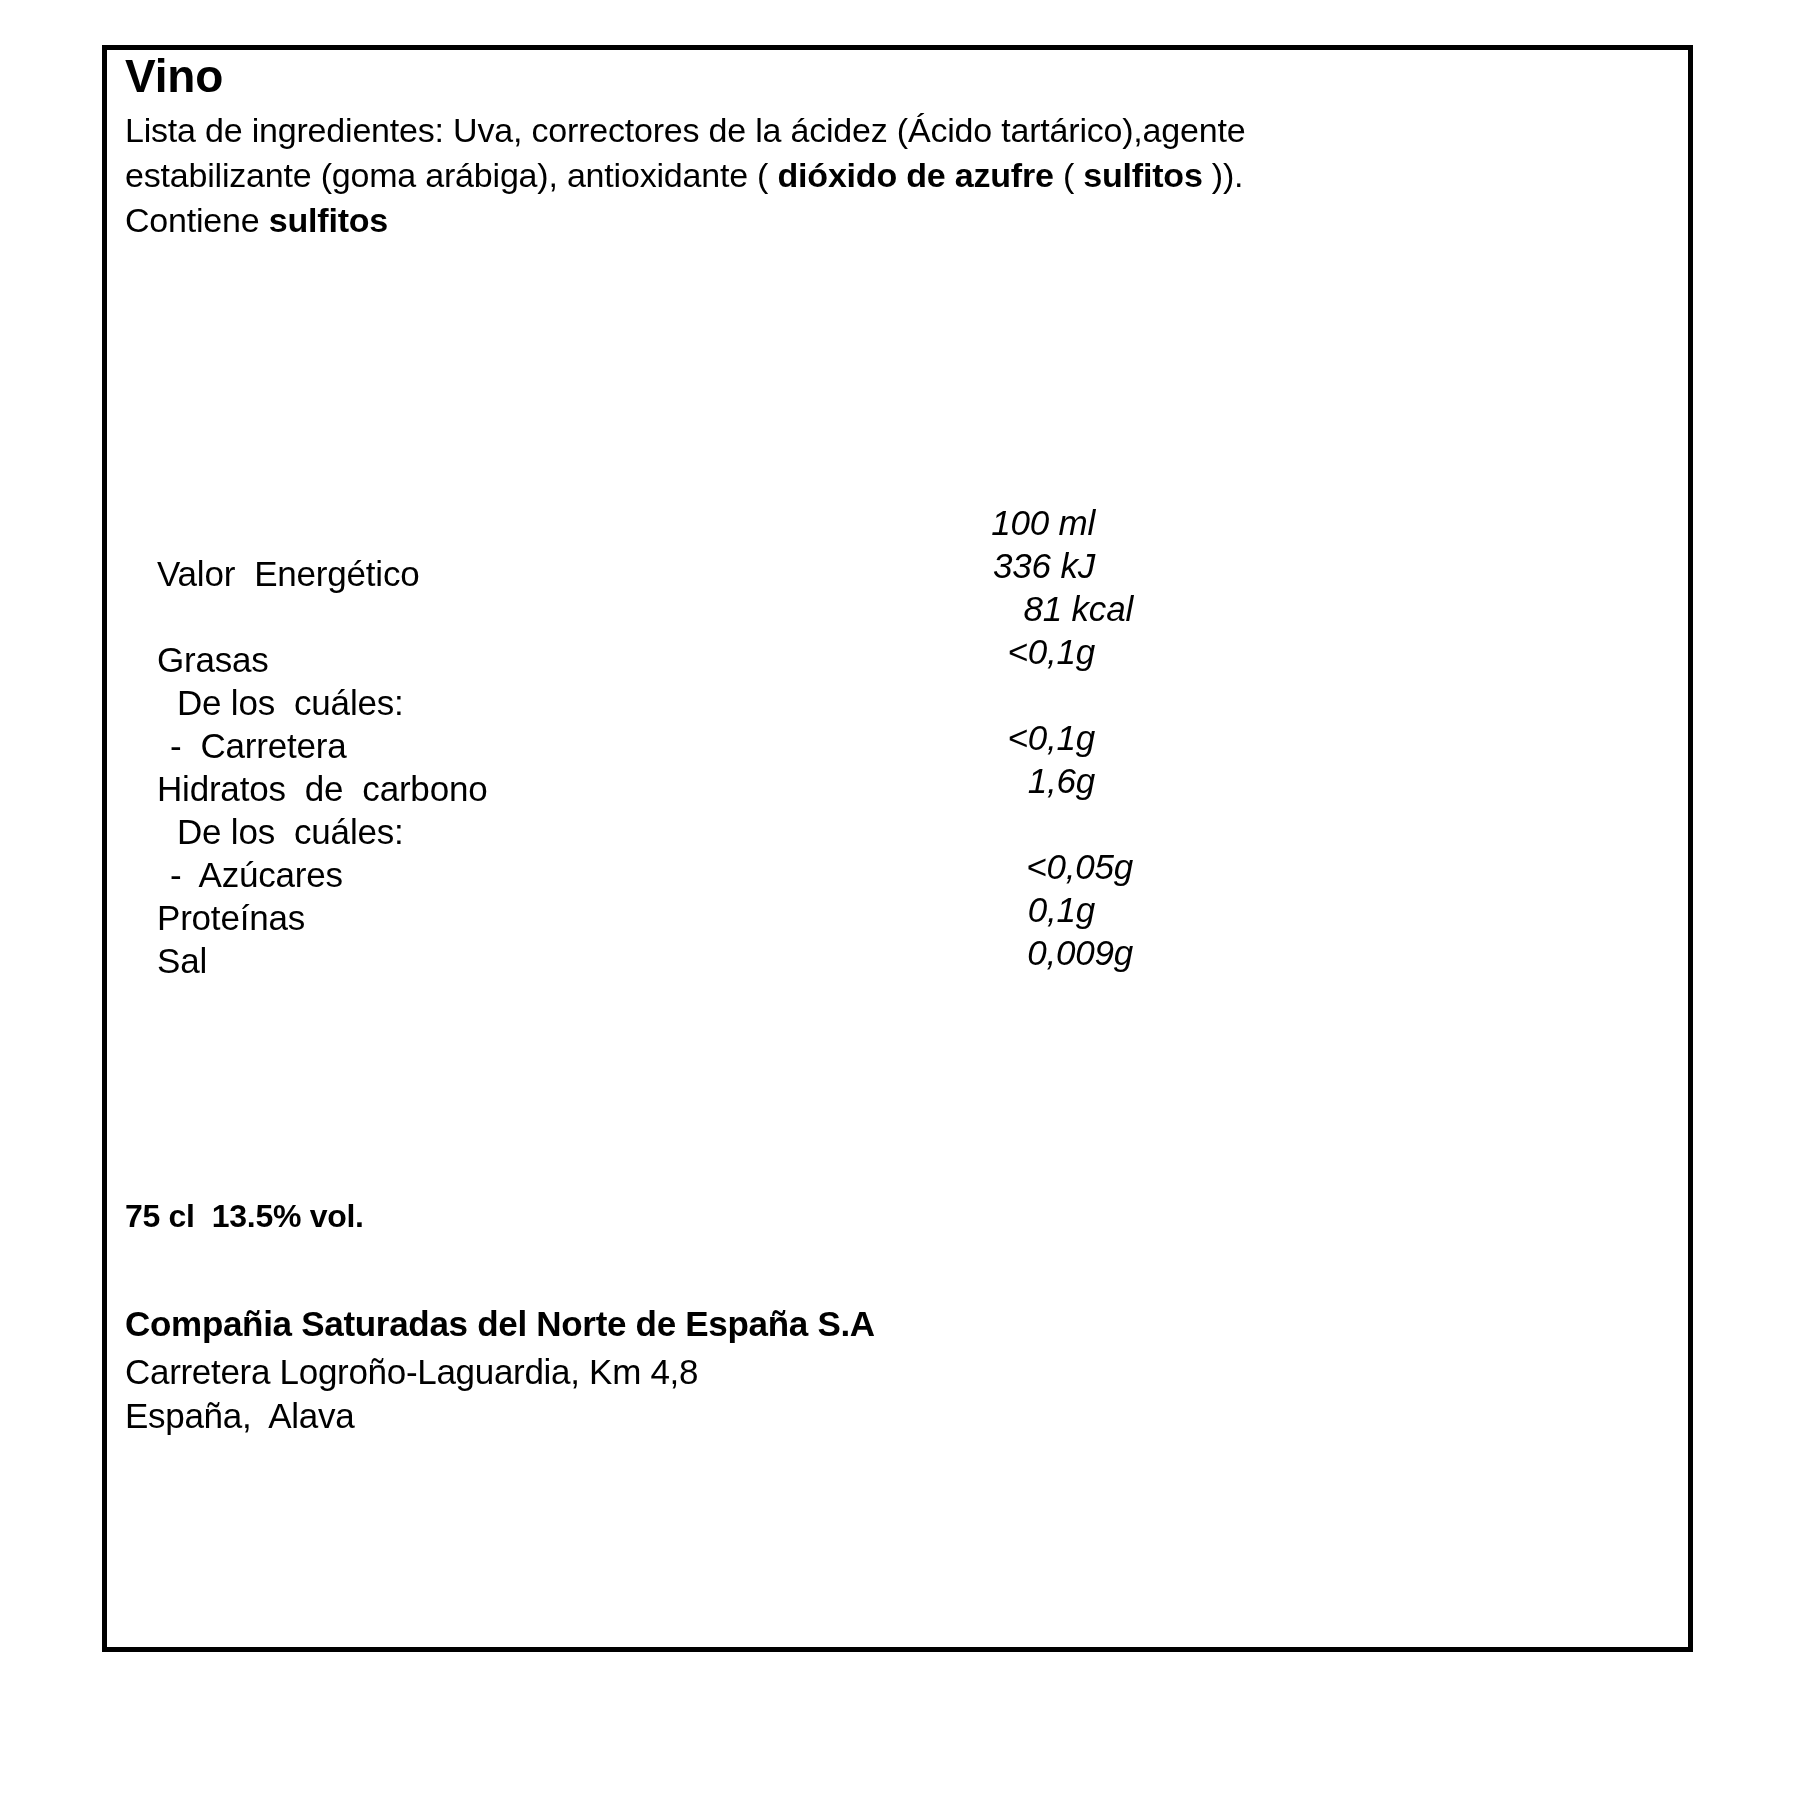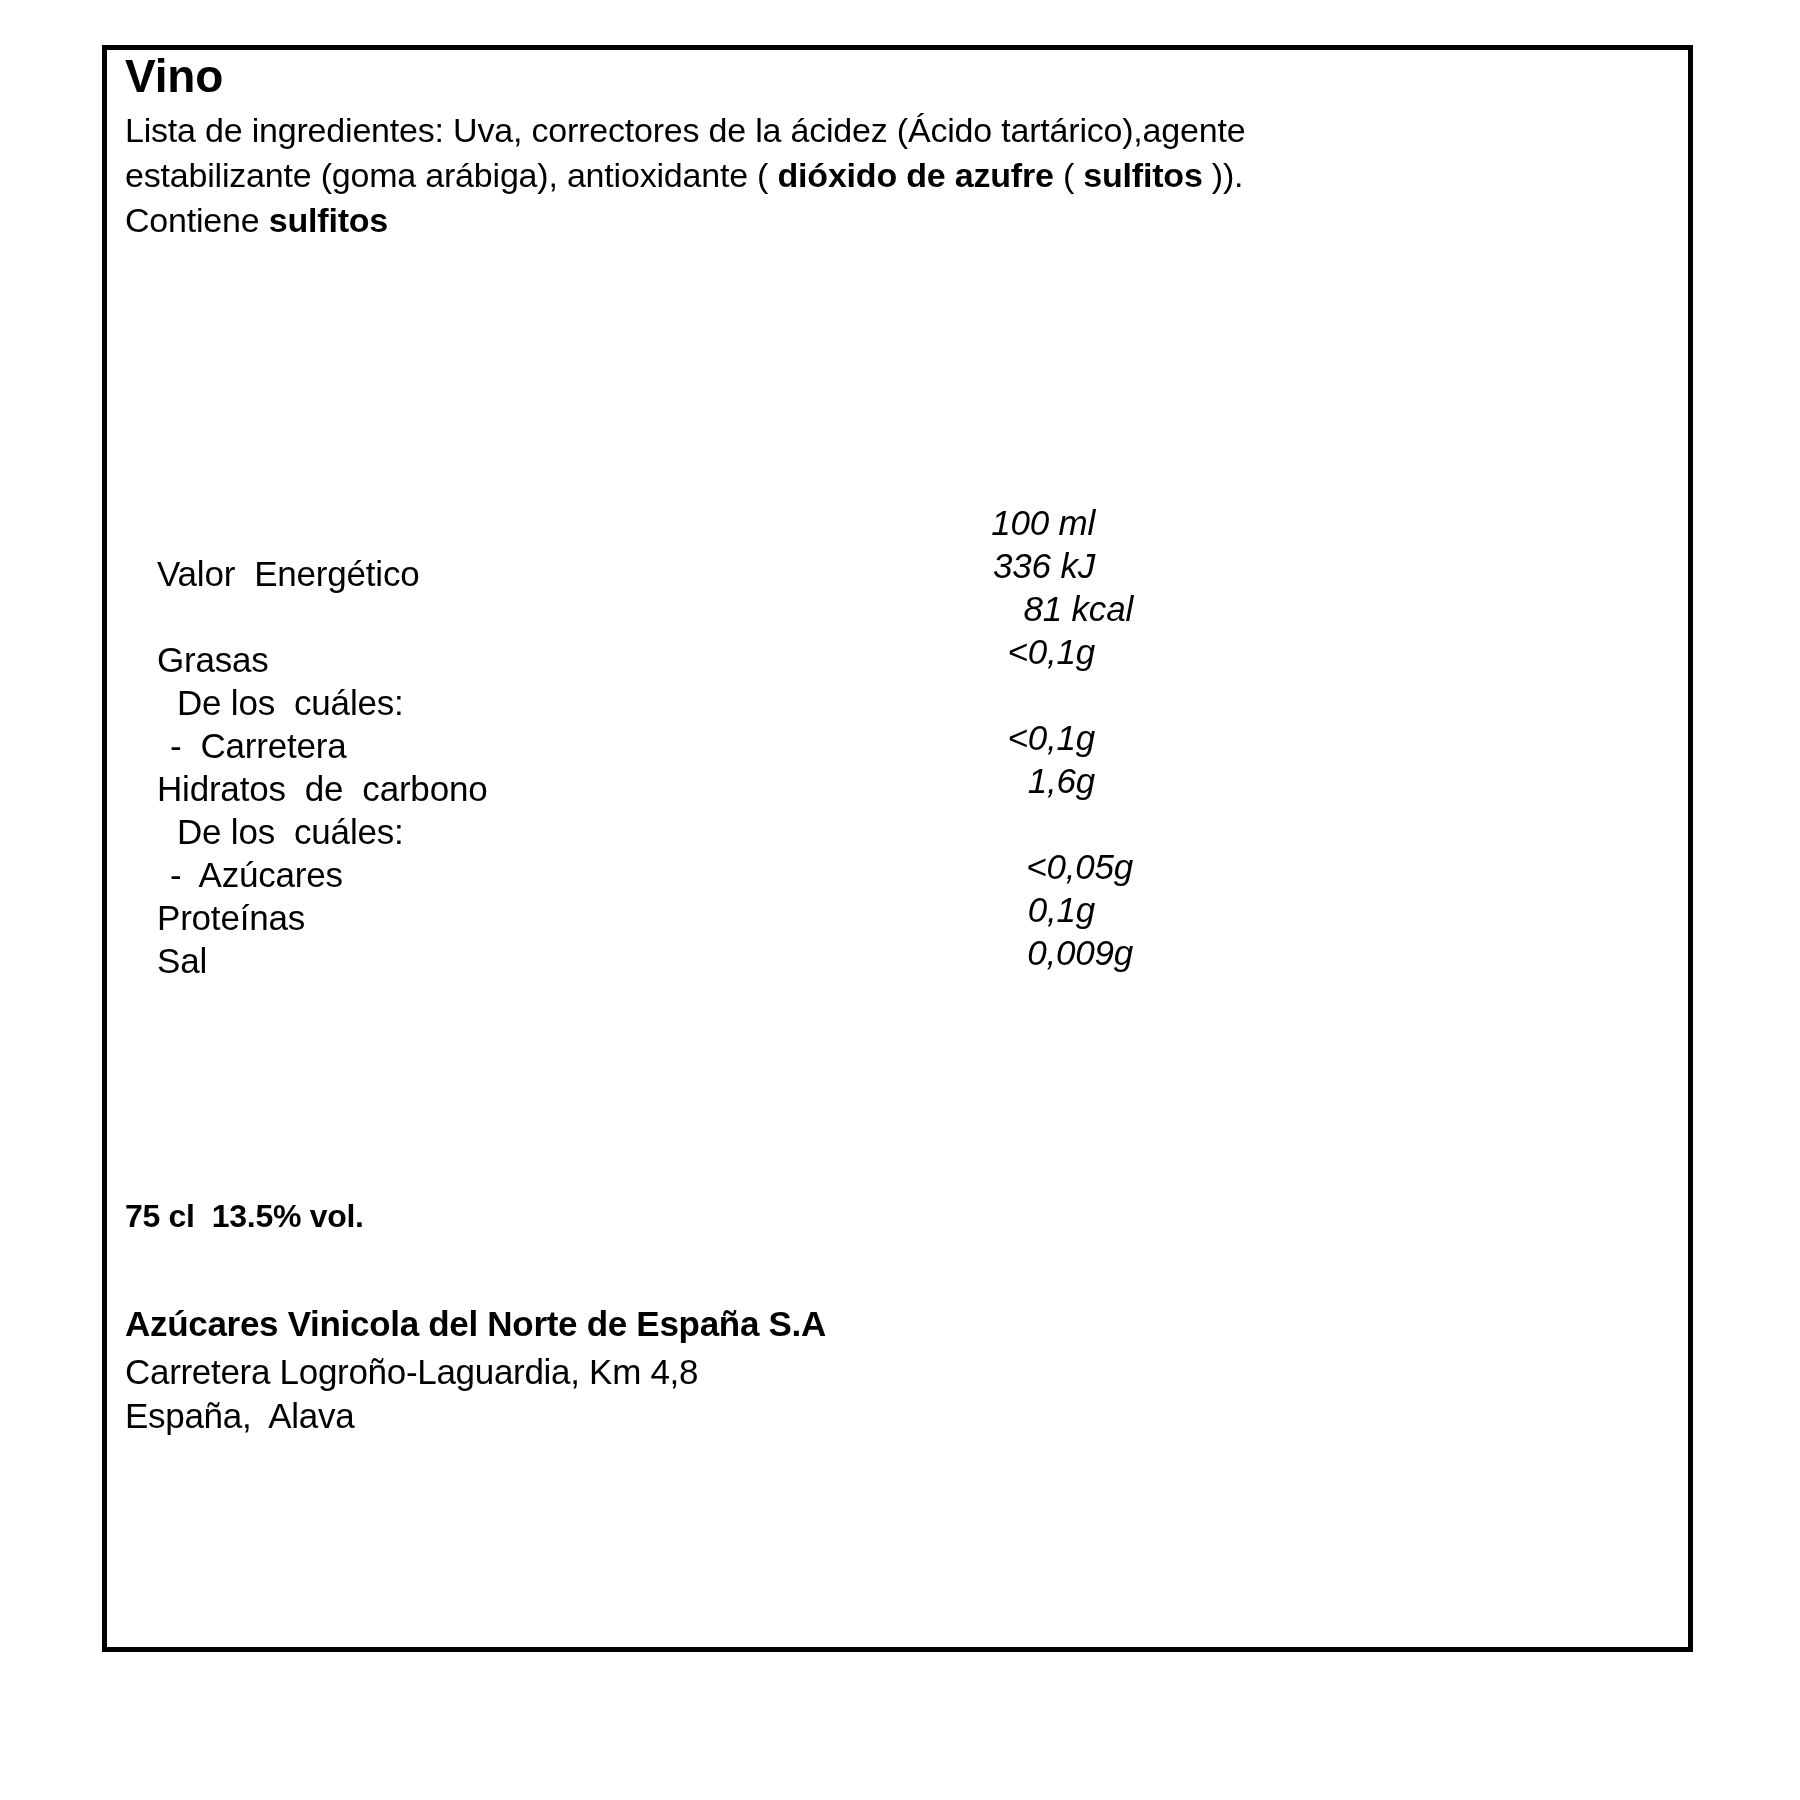--- a/index.html
+++ b/index.html
@@ -182,19 +182,19 @@
       <div class="nrow">
         <span class="nlabel">Sal</span>
         <span class="nvalue wide">0,009g</span>
       </div>
 
     </div>
 
     <div class="volume">75 cl  13.5% vol.</div>
 
     <div class="company">
-      <div class="cname">Azúcares Vinicola del Norte de España S.A</div>
+      <div class="cname">Compañia Saturadas del Norte de España S.A</div>
       <div class="cline">Carretera Logroño-Laguardia, Km 4,8</div>
       <div class="cline">España,  Alava</div>
     </div>
 
   </div>
 </div>
 
 </body></html>

